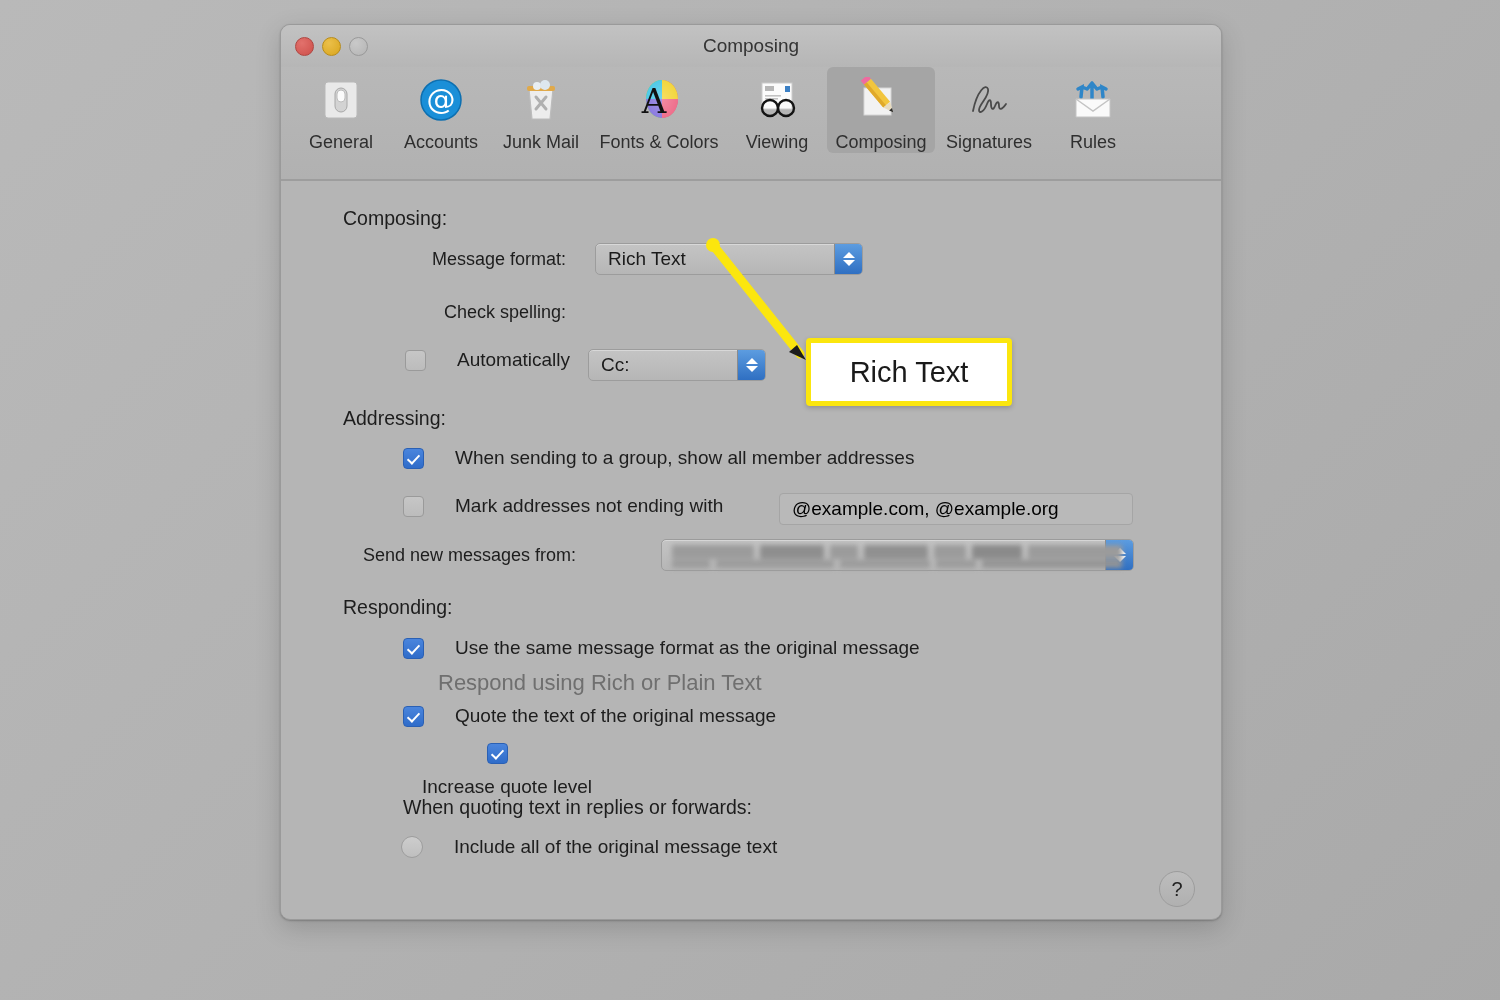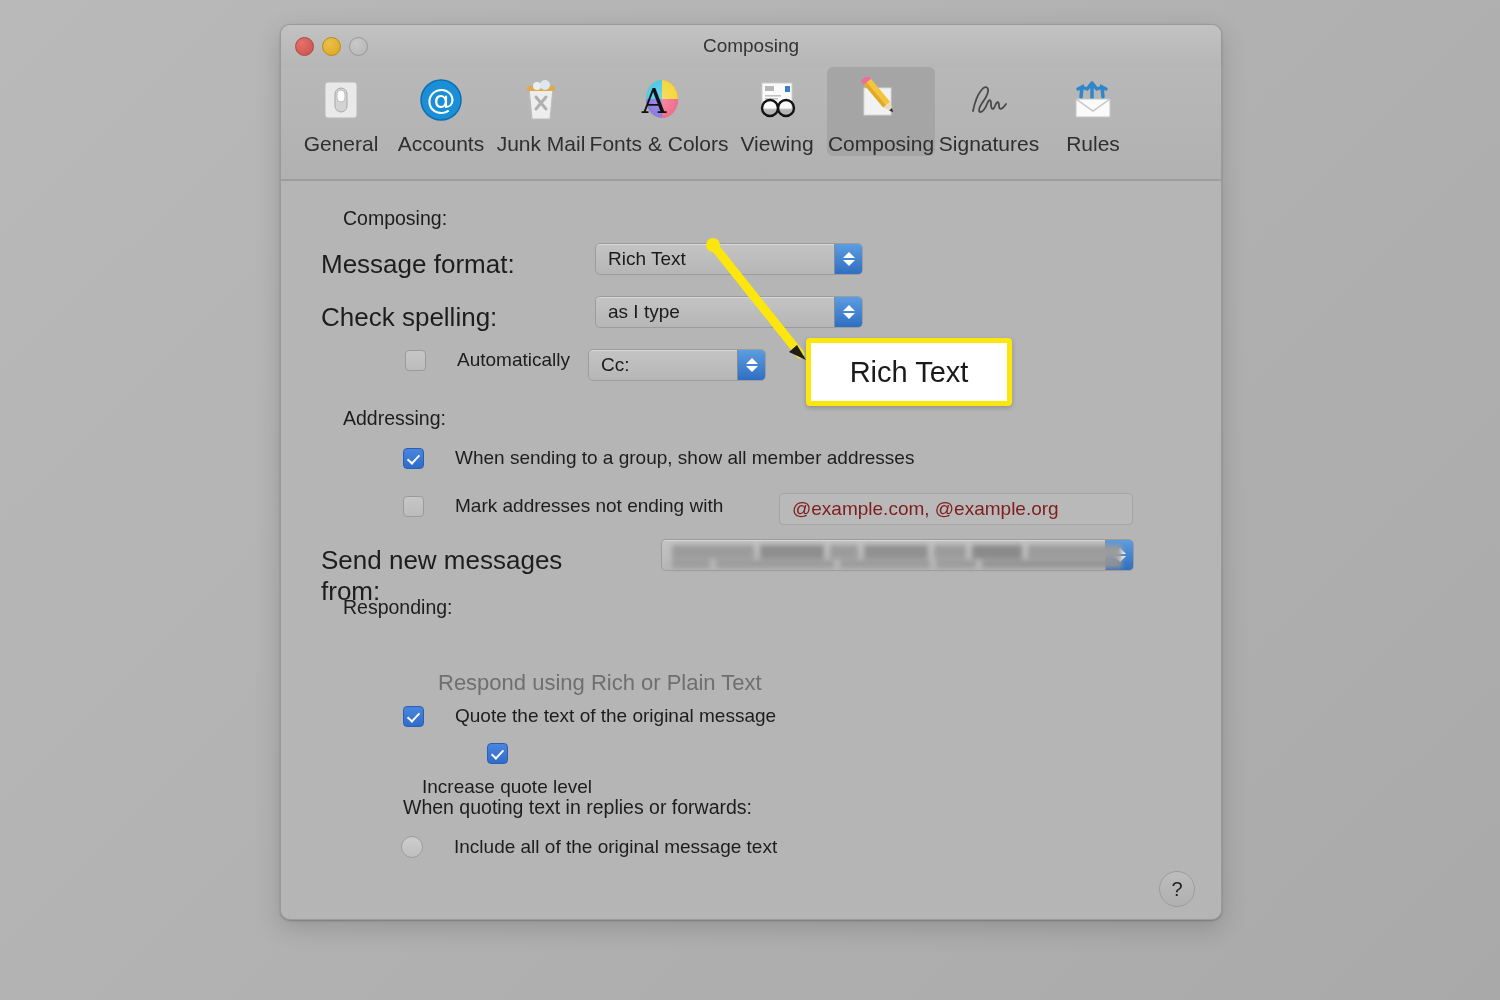--- a/index.html
+++ b/index.html
@@ -81,21 +81,21 @@
     border-radius: 6px;
     cursor: default;
   }
   .tool.selected { background: #a5a5a5; }
   .tool .glyph {
     width: 54px; height: 54px;
     display: flex; align-items: center; justify-content: center;
   }
   .tool .tlabel {
     margin-top: 5px;
-    font-size: 21px;
+    font-size: 18px;
     color: #2f2f2f;
     white-space: nowrap;
   }
   .tool.wide { width: 136px; }
   .tool.wide2 { width: 108px; }
 
   
   .pane {
     position: relative;
     height: 736px;
@@ -103,22 +103,23 @@
     padding: 0;
   }
 
   .sect-head {
     position: absolute;
     font-size: 19.5px;
     color: #1d1d1d;
   }
   .row-label {
     position: absolute;
-    font-size: 26px;
+    font-size: 18px;
     color: #1d1d1d;
+    text-align: right;
   }
   .opt-label {
     font-size: 19px;
     color: #1d1d1d;
     white-space: nowrap;
     margin-left: 19px;
   }
   .sub-label {
     position: absolute;
     font-size: 22px;
@@ -232,21 +233,21 @@
     border-radius: 4px;
     background: #b9b9b9;
     border: 1px solid #a5a5a5;
     display: flex;
     align-items: center;
     box-sizing: border-box;
   }
   .textfield .ph {
     padding-left: 12px;
     font-size: 19px;
-    color: #7f1d1d;
+    color: #000000;
     white-space: nowrap;
   }
 
   
   .redact {
     position: absolute;
     left: 10px; right: 34px; top: 5px; bottom: 5px;
     filter: blur(2.4px);
   }
   .rblk { position: absolute; background: #9b9b9b; border-radius: 1px; }
@@ -423,27 +424,20 @@
       <div class="row-label" style="left:40px; top:68px; width:245px;">Message format:</div>
       <div class="popup" style="left:314px; top:62px; width:268px;">
         <div class="ptext">Rich Text</div>
         <div class="stepper">
           <span class="chev up"></span>
           <span class="chev down"></span>
         </div>
       </div>
 
       <div class="row-label" style="left:40px; top:121px; width:245px;">Check spelling:</div>
-      <div class="popup" style="left:314px; top:115px; width:268px;">
-        <div class="ptext">as I type</div>
-        <div class="stepper">
-          <span class="chev up"></span>
-          <span class="chev down"></span>
-        </div>
-      </div>
 
       <div class="check-row" style="left:124px; top:168px;">
         <span class="cb off"></span>
         <span class="opt-label">Automatically</span>
       </div>
       <div class="popup" style="left:307px; top:168px; width:178px;">
         <div class="ptext">Cc:</div>
         <div class="stepper">
           <span class="chev up"></span>
           <span class="chev down"></span>
@@ -482,20 +476,24 @@
           <span class="rblk" style="left:310px; top:15px; width:140px; height:8px; background:#949494;"></span>
         </div>
         <div class="stepper" style="margin-left:auto;">
           <span class="chev up"></span>
           <span class="chev down"></span>
         </div>
       </div>
 
       <div class="sect-head" style="left:62px; top:415px;">Responding:</div>
 
+      <div class="check-row" style="left:122px; top:456px;">
+        <span class="cb on"></span>
+        <span class="opt-label">Use the same message format as the original message</span>
+      </div>
       <div class="sub-label" style="left:157px; top:489px;">Respond using Rich or Plain Text</div>
 
       <div class="check-row" style="left:122px; top:524px;">
         <span class="cb on"></span>
         <span class="opt-label">Quote the text of the original message</span>
       </div>
 
       <div class="check-row" style="left:122px; top:562px;flex-direction:column;">
         <span class="cb on"></span>
         <span class="opt-label">Increase quote level</span>

